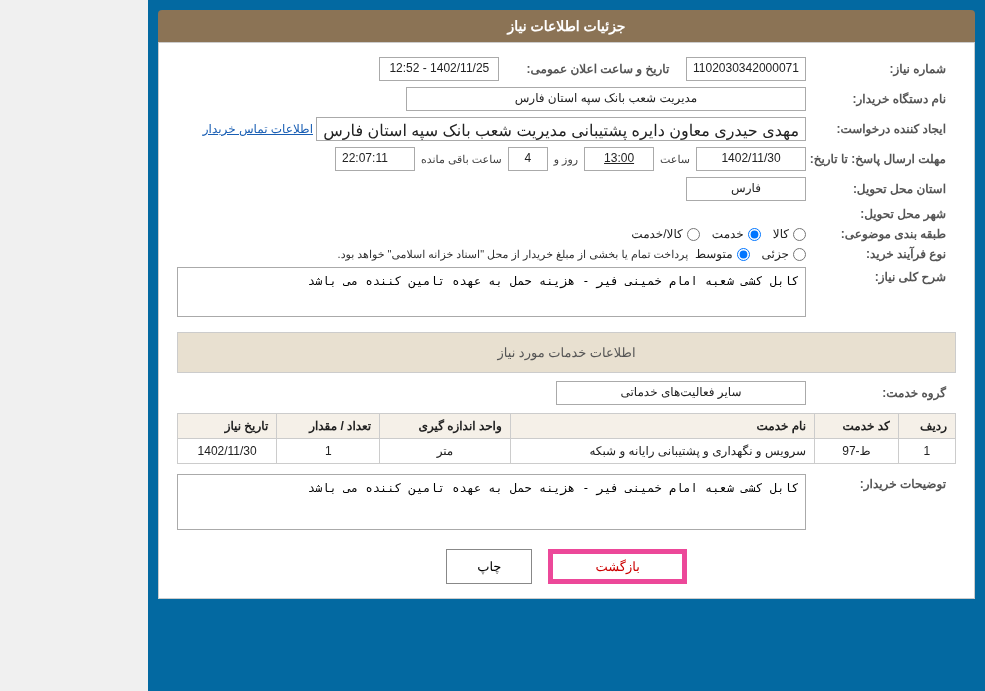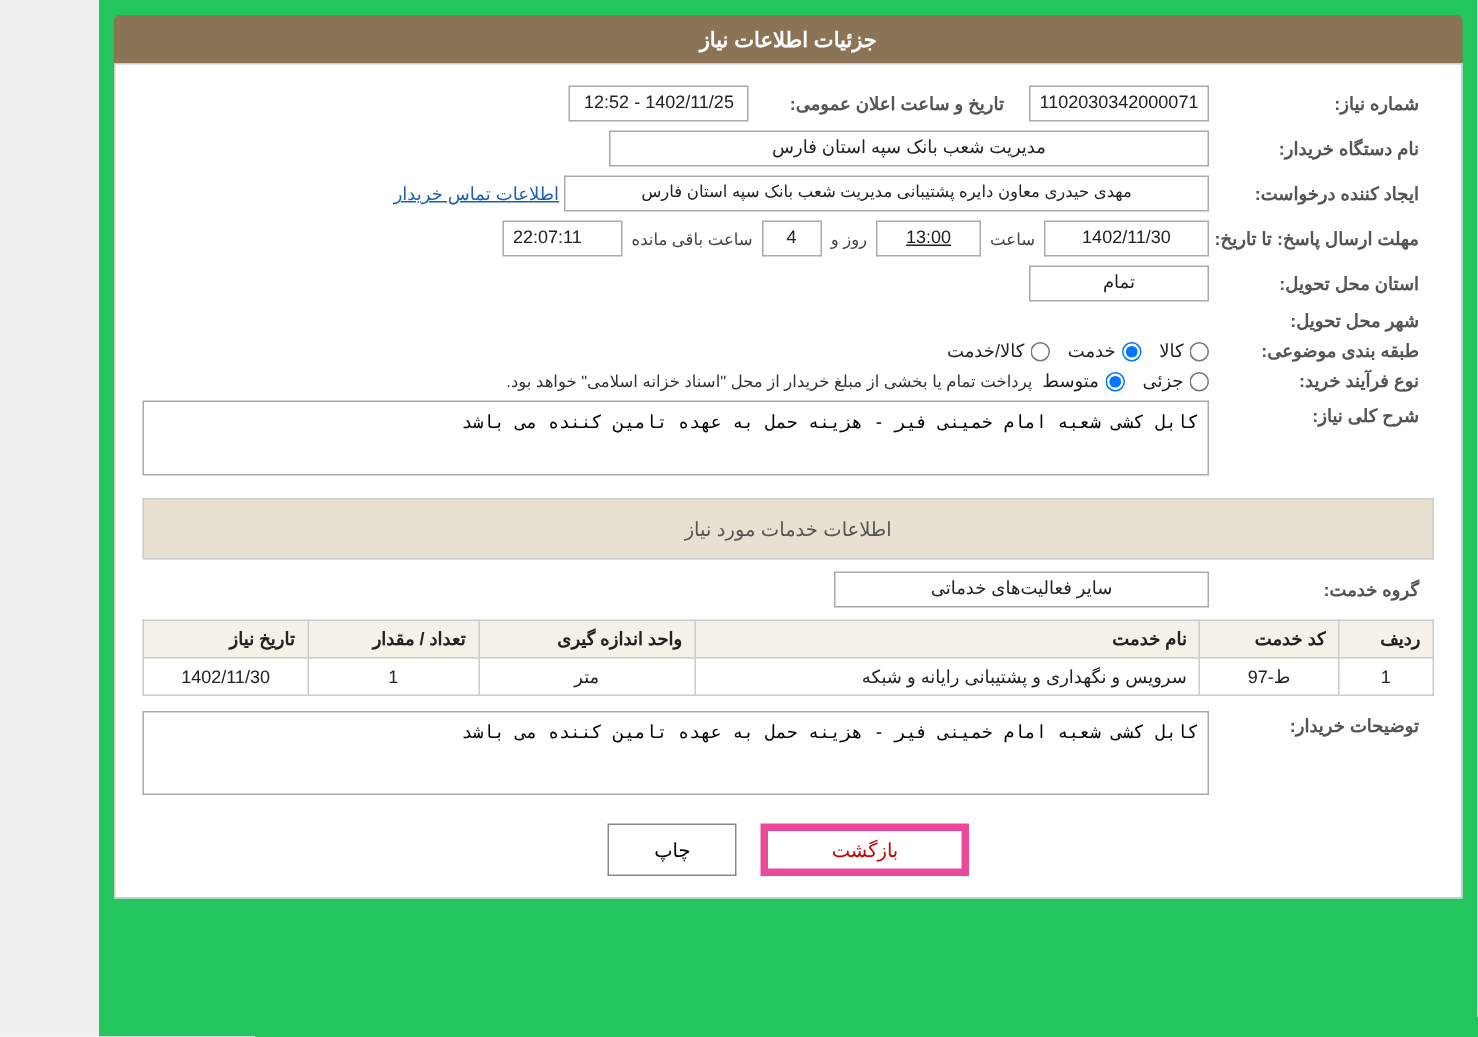--- a/index.html
+++ b/index.html
@@ -4,23 +4,23 @@
   <style>
     * { box-sizing: border-box; margin: 0; padding: 0; }
     body {
       font-family: Tahoma, Arial, sans-serif;
       font-size: 12px;
       background: #f0f0f0;
       direction: rtl;
       color: #222;
     }
     .page-wrapper {
-      width: 919px;
+      width: 837px;
       min-height: 691px;
-      background: #22c55e;
+      background: #0369a1;
       padding: 10px;
     }
     .header-bar {
       background: #8b7355;
       color: #fff;
       text-align: center;
       padding: 8px 12px;
       font-size: 14px;
       font-weight: bold;
       border-radius: 4px 4px 0 0;
@@ -187,41 +187,41 @@
       <span class="input-box input-small">1402/11/25 - 12:52</span>
     </div>
 
     <div class="info-row">
       <span class="info-label">نام دستگاه خریدار:</span>
       <span class="input-box input-wide">مدیریت شعب بانک سپه استان فارس</span>
     </div>
 
     <div class="info-row">
       <span class="info-label">ایجاد کننده درخواست:</span>
-      <span class="input-box input-wide" style="min-width:430px; font-size:11px;">مهدی حیدری معاون دایره پشتیبانی مدیریت شعب بانک سپه استان فارس</span>
+      <span class="input-box input-wide" style="min-width:430px; font-size:16px;">مهدی حیدری معاون دایره پشتیبانی مدیریت شعب بانک سپه استان فارس</span>
       &nbsp;
       <span class="link-blue">اطلاعات تماس خریدار</span>
     </div>
 
     <div class="info-row">
       <span class="info-label">مهلت ارسال پاسخ: تا تاریخ:</span>
       <div class="date-row">
         <span class="input-box" style="min-width:110px;">1402/11/30</span>
         <span class="small-lbl">ساعت</span>
         <span class="input-box" style="min-width:70px;text-decoration:underline;">13:00</span>
         <span class="small-lbl">روز و</span>
         <span class="input-box" style="min-width:40px; text-align:center;">4</span>
         <span class="small-lbl">ساعت باقی مانده</span>
         <span class="input-box" style="min-width:80px; text-align:left;">22:07:11</span>
       </div>
     </div>
 
     <div class="info-row">
       <span class="info-label">استان محل تحویل:</span>
-      <span class="input-box input-small">تمام</span>
+      <span class="input-box input-small">فارس</span>
     </div>
 
     <div class="info-row">
       <span class="info-label">شهر محل تحویل:</span>
     </div>
 
     <div class="info-row">
       <span class="info-label">طبقه بندی موضوعی:</span>
       <div class="radio-group">
         <div class="radio-item">

